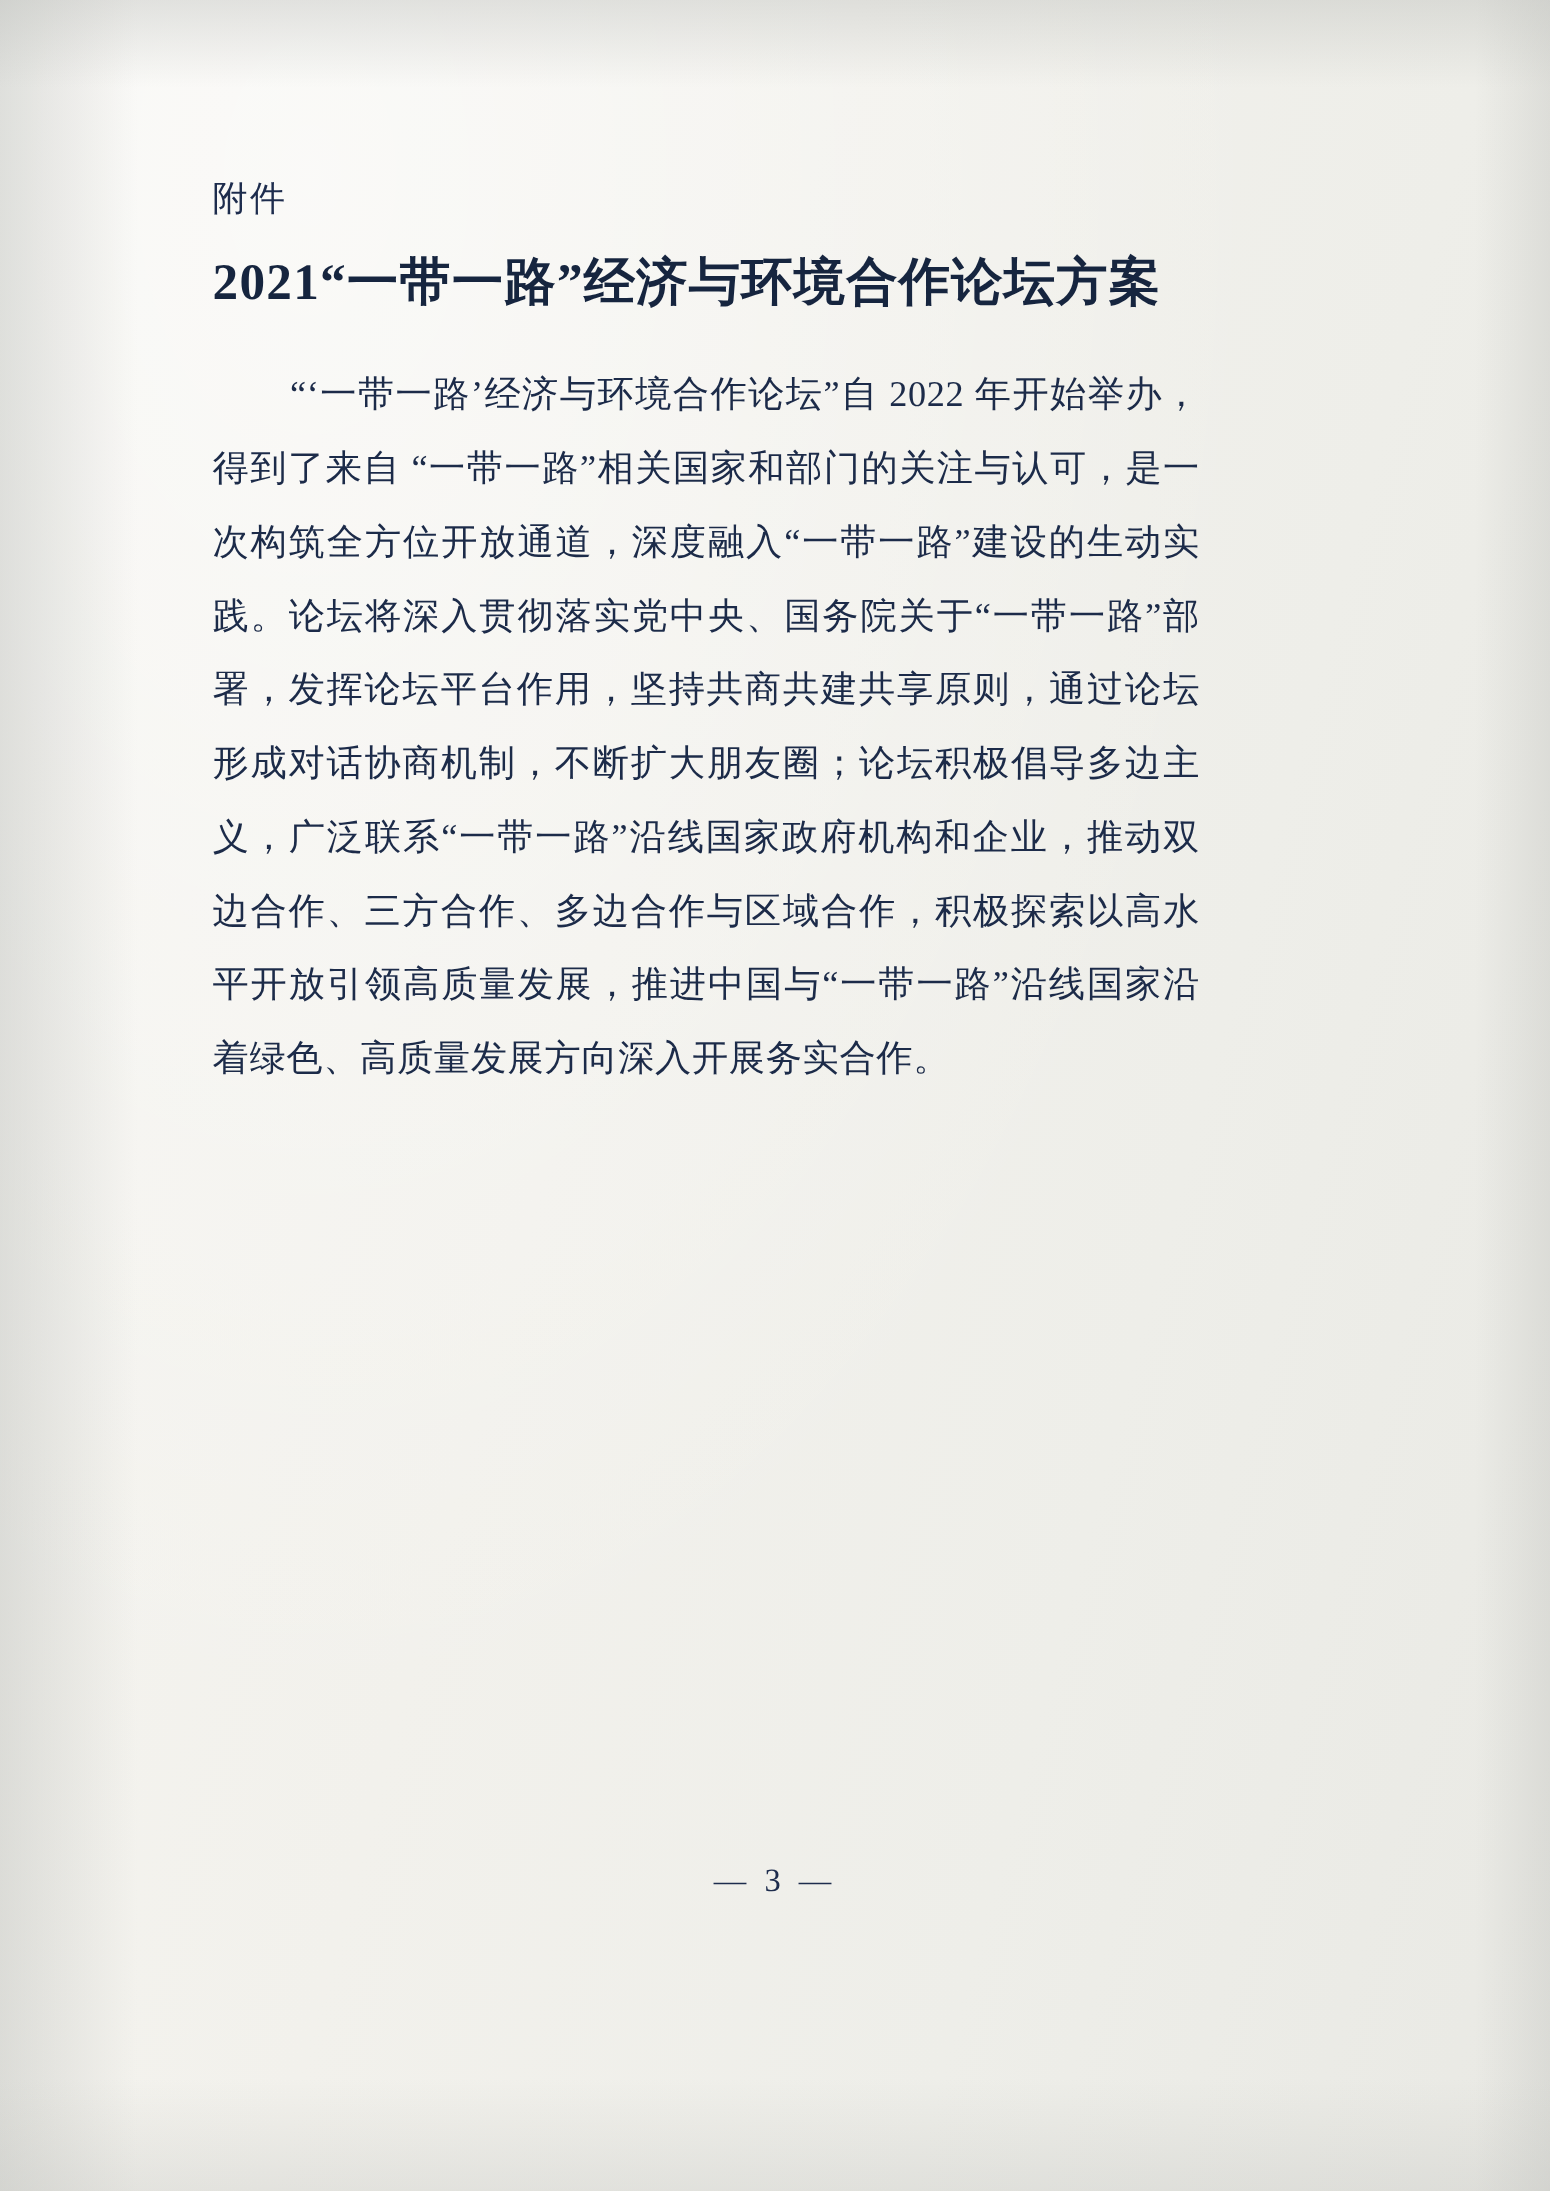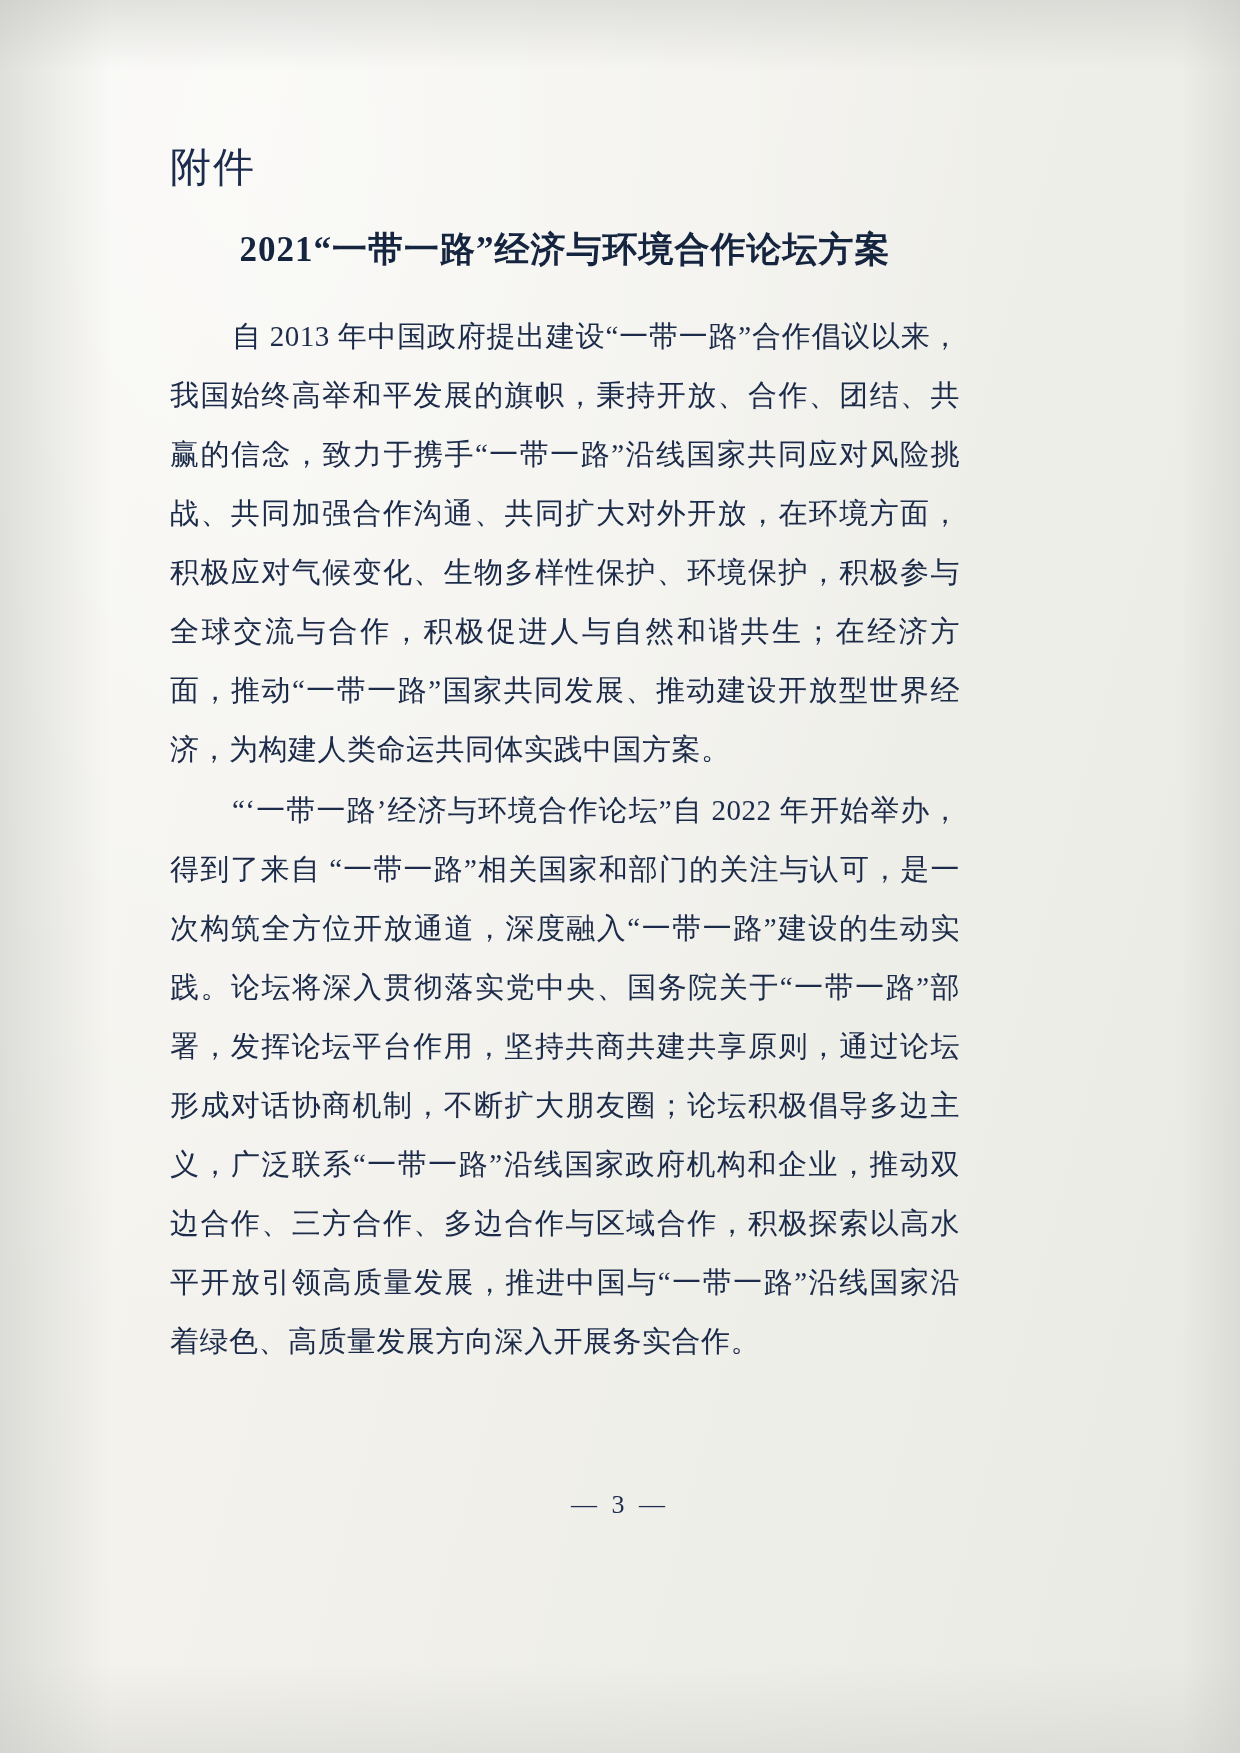--- a/index.html
+++ b/index.html
@@ -45,29 +45,29 @@
   }
 
   .doc {
     position: absolute;
     left: 170px;
     top: 140px;
     width: 790px;
   }
 
   .attachment-label {
-    font-size: 41px;
+    font-size: 28px;
     letter-spacing: 2px;
     color: #1d2c4d;
-    margin-bottom: 31px;
+    margin-bottom: 20px;
   }
 
   .doc-title {
-    text-align: center;
-    font-size: 35px;
+    text-align: left;
+    font-size: 41px;
     font-weight: bold;
     letter-spacing: 1px;
     color: #16253f;
     margin: 10px 0 34px 0;
     font-family: "Liberation Serif", serif;
   }
 
   .section-heading {
     font-size: 30px;
     font-weight: bold;
@@ -106,18 +106,17 @@
 <div class="edge-shade-top"></div>
 <div class="edge-shade-right"></div>
 <div class="edge-shade-bottom"></div>
 
 <div class="doc">
   <div class="attachment-label">附件</div>
 
   <h1 class="doc-title">2021“一带一路”经济与环境合作论坛方案</h1>
 
 
-  <p class="body-par">自 2013 年中国政府提出建设“一带一路”合作倡议以来，我国始终高举和平发展的旗帜，秉持开放、合作、团结、共赢的信念，致力于携手“一带一路”沿线国家共同应对风险挑战、共同加强合作沟通、共同扩大对外开放，在环境方面，积极应对气候变化、生物多样性保护、环境保护，积极参与全球交流与合作，积极促进人与自然和谐共生；在经济方面，推动“一带一路”国家共同发展、推动建设开放型世界经济，为构建人类命运共同体实践中国方案。</p>
 
   <p class="body-par">“‘一带一路’经济与环境合作论坛”自 2022 年开始举办，得到了来自 “一带一路”相关国家和部门的关注与认可，是一次构筑全方位开放通道，深度融入“一带一路”建设的生动实践。论坛将深入贯彻落实党中央、国务院关于“一带一路”部署，发挥论坛平台作用，坚持共商共建共享原则，通过论坛形成对话协商机制，不断扩大朋友圈；论坛积极倡导多边主义，广泛联系“一带一路”沿线国家政府机构和企业，推动双边合作、三方合作、多边合作与区域合作，积极探索以高水平开放引领高质量发展，推进中国与“一带一路”沿线国家沿着绿色、高质量发展方向深入开展务实合作。</p>
 </div>
 
 <div class="page-number">— 3 —</div>
 
 </body></html>

